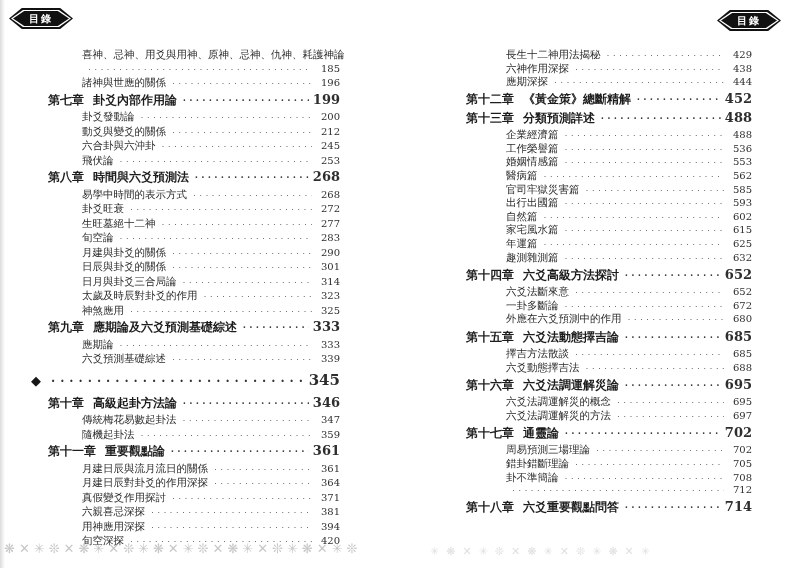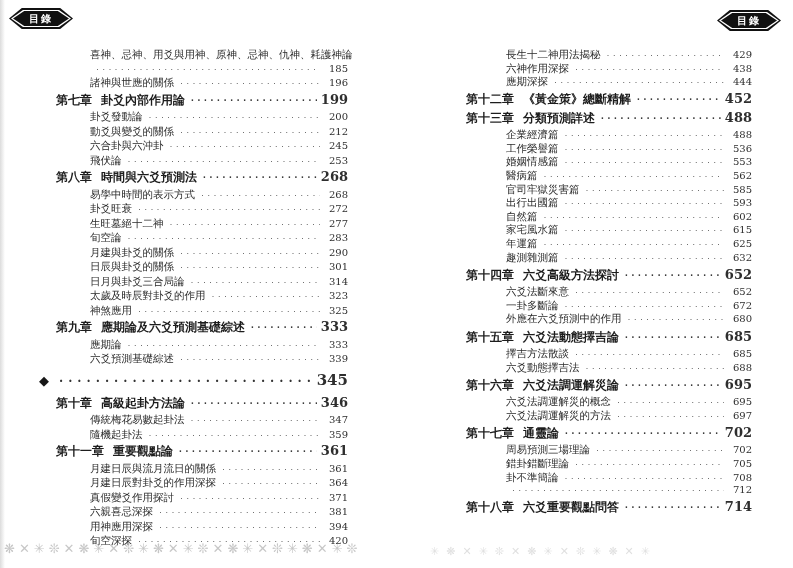--- a/index.html
+++ b/index.html
@@ -33,21 +33,21 @@
   .badge .b3{
     left:4px;top:3px;right:4px;bottom:3px;background:#111;
     display:flex;align-items:center;justify-content:center;
   }
   .badge .b3 span{
     color:#fff;font-size:10px;font-weight:bold;letter-spacing:2px;line-height:1;
   }
 
   
   .toc{position:absolute;}
-  .toc-left{left:56px;top:48px;width:292px;--subIndent:34px;}
+  .toc-left{left:48px;top:48px;width:292px;--subIndent:34px;}
   .toc-right{left:69px;top:48px;width:286px;--subIndent:40px;}
 
   .row{display:flex;align-items:baseline;white-space:nowrap;}
   .toc .sub{margin-left:var(--subIndent);font-size:10.5px;}
   .toc-left .sub{line-height:13.5px;}
   .toc-right .sub{line-height:12.6px;}
   .toc .chapter{font-size:12px;font-weight:bold;color:#1d1d1d;}
   .toc-left .chapter{line-height:16.5px;margin:1px 0;}
   .toc-right .chapter{line-height:15px;margin:2.5px 0;}
   .chapter-number{margin-right:9px;}

